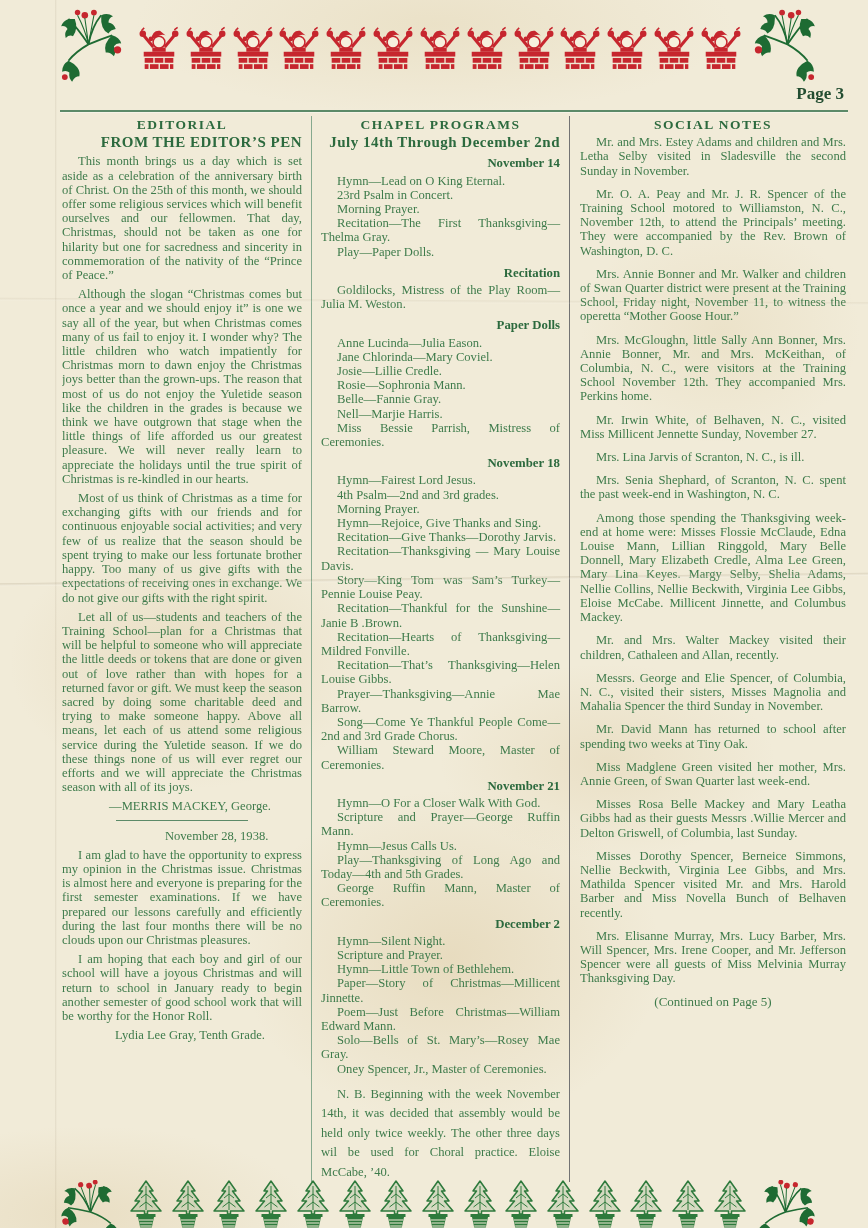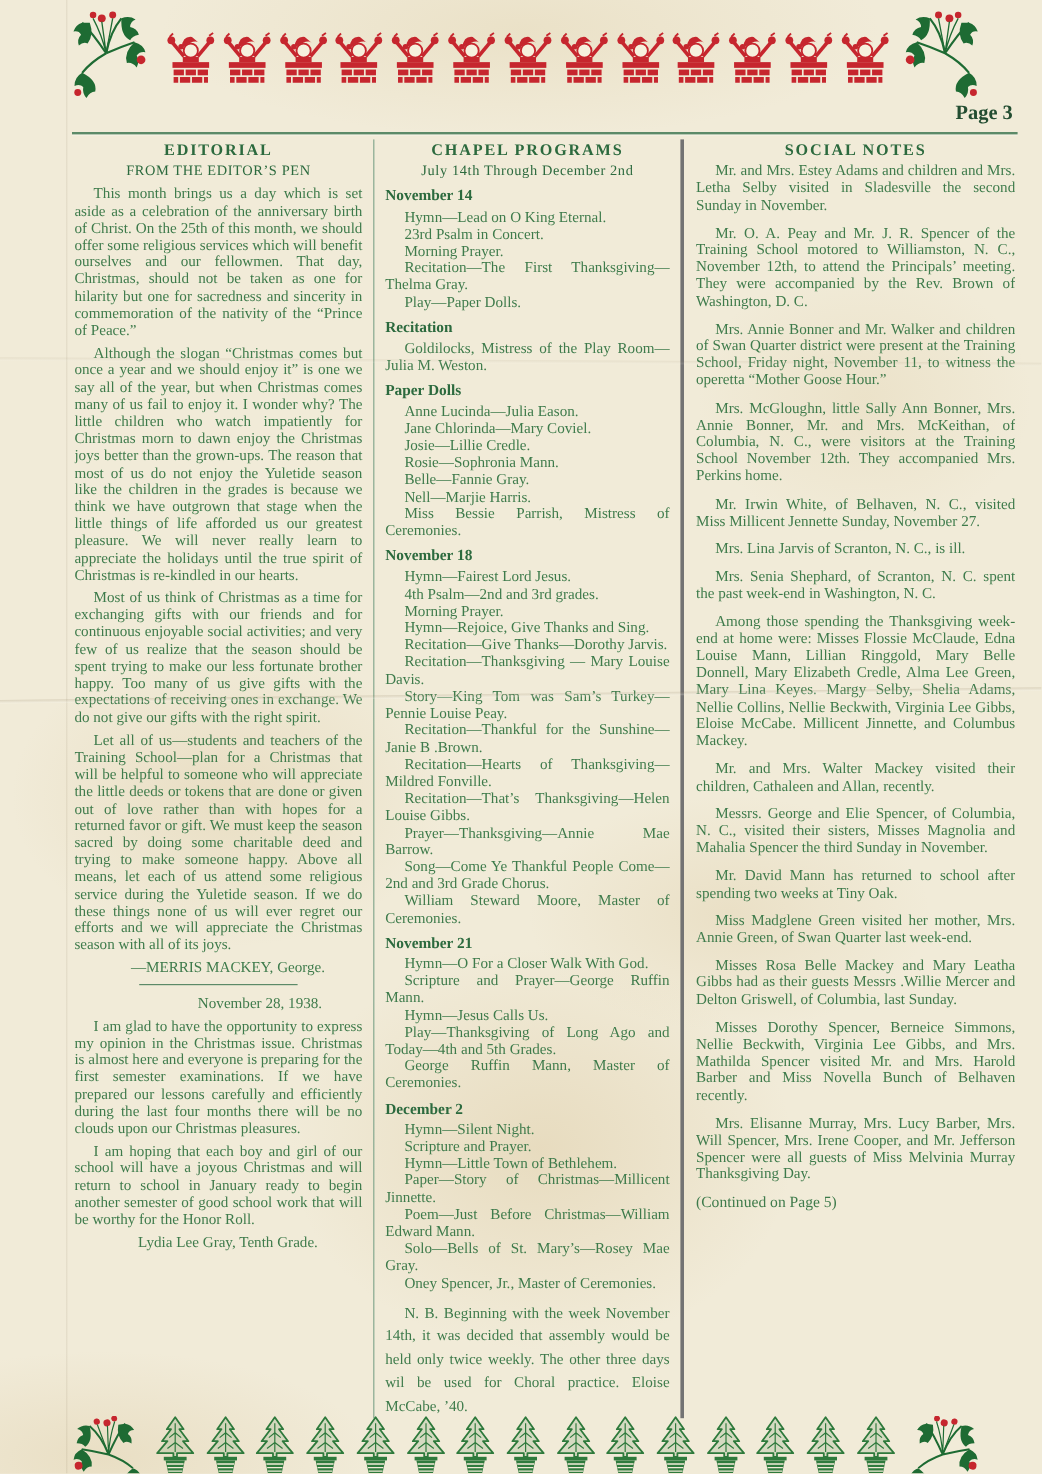--- a/index.html
+++ b/index.html
@@ -44,36 +44,36 @@
   .page-number{position:absolute; right:2px; top:0;
     font-size:17px; font-weight:700; color:var(--title);}
   .header-rule{position:absolute; left:60px; top:110px; width:788px; height:2px;
     background:var(--rule); box-shadow:0 1px 0 rgba(255,255,255,.4);}
 
   
   .main{position:absolute; left:62px; top:116px; width:784px; height:1066px;
     display:flex; overflow:hidden;}
   .col{overflow:hidden; font-size:12.6px; line-height:14.2px; text-align:justify;}
   .col-1{width:250px; padding-right:9px; border-right:1px solid #86a98e;}
-  .col-2{width:258px; padding:0 9px; border-right:3px solid #737373;}
+  .col-2{width:258px; padding:0 9px; border-right:1px solid #737373;}
   .col-3{width:276px; padding-left:10px;}
   h2{font-size:13.5px; letter-spacing:1.5px; text-align:center; color:var(--head);
      font-weight:700; margin:2px 0 3px; text-indent:0;}
-  h3{font-size:12px; letter-spacing:.5px; text-align:center; color:var(--head);
-     font-weight:400; margin:0 0 5px;}
+  h3{font-size:15px; letter-spacing:.5px; text-align:right; color:var(--head);
+     font-weight:700; margin:0 0 5px;}
   .col p{text-indent:16px; margin:0 0 5px;}
   .sig{text-align:center; text-indent:0; margin:6px 0 4px; font-weight:400;}
   .letter-rule{width:55%; margin:6px auto 8px; border:0; border-top:1.5px solid var(--rule);}
   .letter-date{text-align:right; text-indent:0; padding-right:14%; margin-bottom:3px;}
   .hang{text-indent:0; padding-left:18px;}
-  .sec-title{font-weight:700; text-align:left; color:var(--head);
+  .sec-title{font-weight:700; text-align:right; color:var(--head);
     font-size:12.8px; margin:7px 0 3px;}
   .item{margin:0 !important;}
   .note{line-height:19.5px; margin-top:9px !important;}
-  .continued{text-align:left; text-indent:0 !important; font-size:13px; margin-top:2px;}
+  .continued{text-align:center; text-indent:0 !important; font-size:13px; margin-top:2px;}
   .social p{margin-bottom:9px;}
 </style>
 </head>
 <body>
 
 <svg width="0" height="0" style="position:absolute">
   <defs>
     <g id="holly-art">
       <path d="M30,40 Q18,22 8,12 M30,40 Q34,20 44,8 M30,40 Q44,34 56,30 M30,40 Q16,48 8,58" stroke="var(--holly)" stroke-width="2" fill="none"></path>
       <path d="M8,12 q-6,2 -8,8 q5,-1 7,3 q-4,4 -2,10 q4,-4 8,-2 q6,-8 2,-19 Z" fill="var(--holly)"></path>

